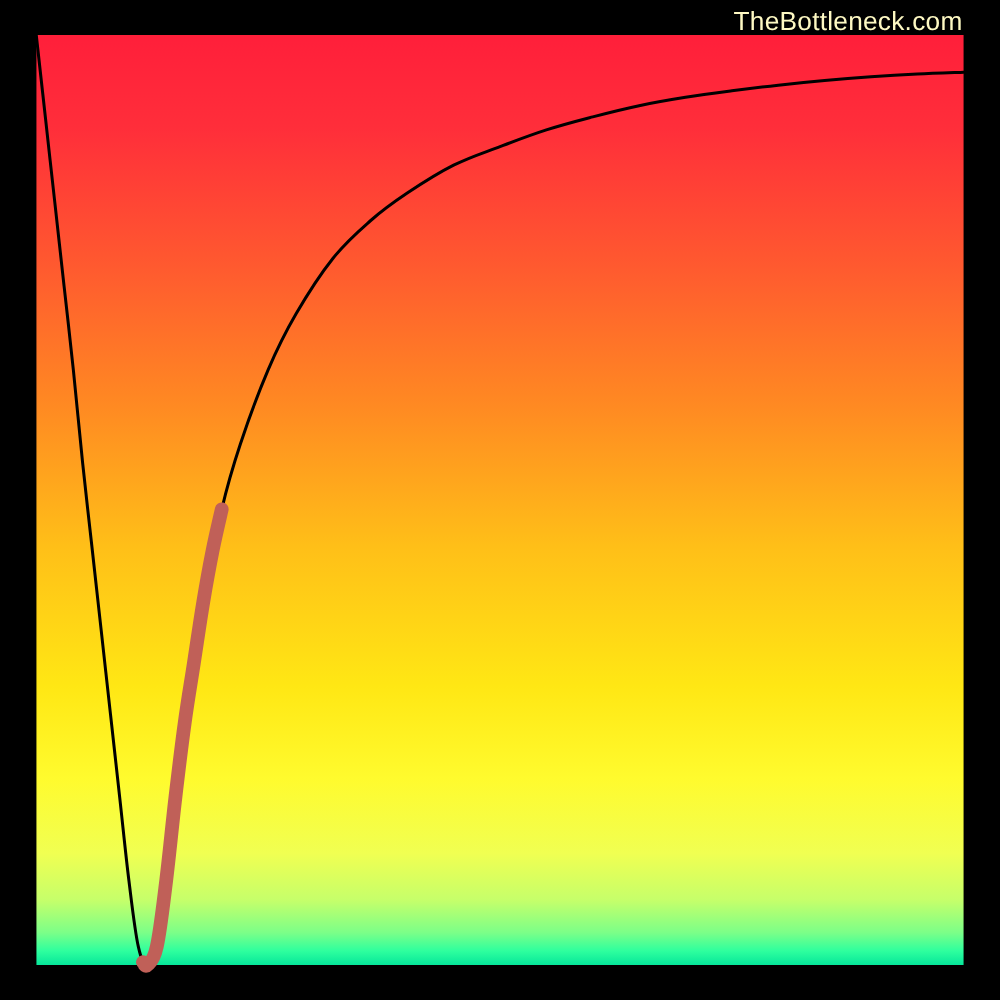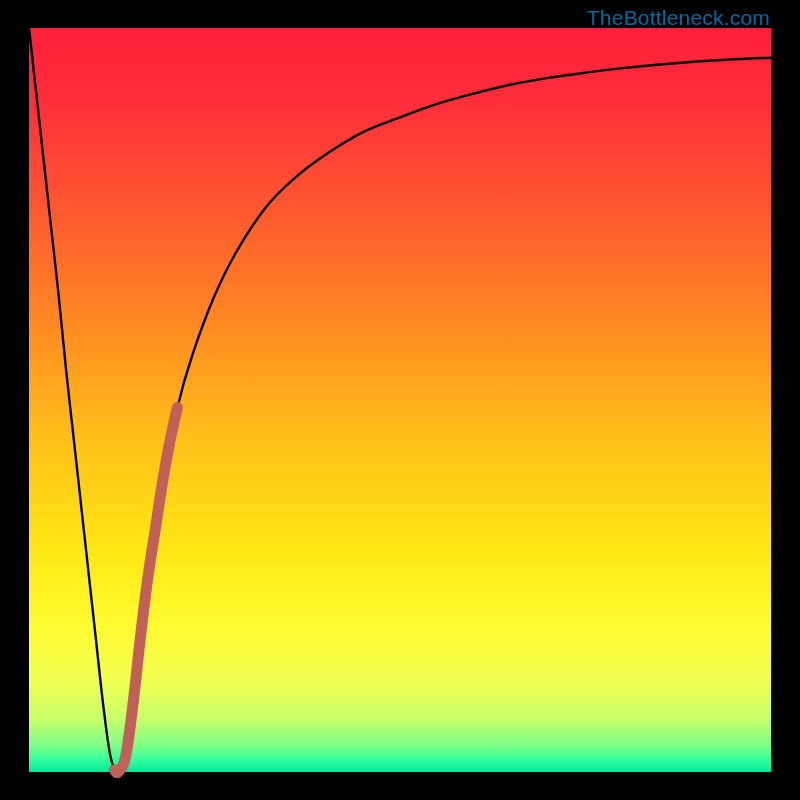--- a/index.html
+++ b/index.html
@@ -26,21 +26,21 @@
   }
   .gradient {
     position: absolute;
     left: 0; top: 0;
     width: 100%; height: 100%;
   }
   .watermark {
     position: absolute;
     top: 6px;
     right: 30px;
-    color: #0369a1;
+    color: #fef9c3;
     font-size: 21px;
     font-weight: 400;
     letter-spacing: 0.2px;
     z-index: 10;
   }
   svg.curve {
     position: absolute;
     left: 0; top: 0;
     width: 100%; height: 100%;
     overflow: visible;

